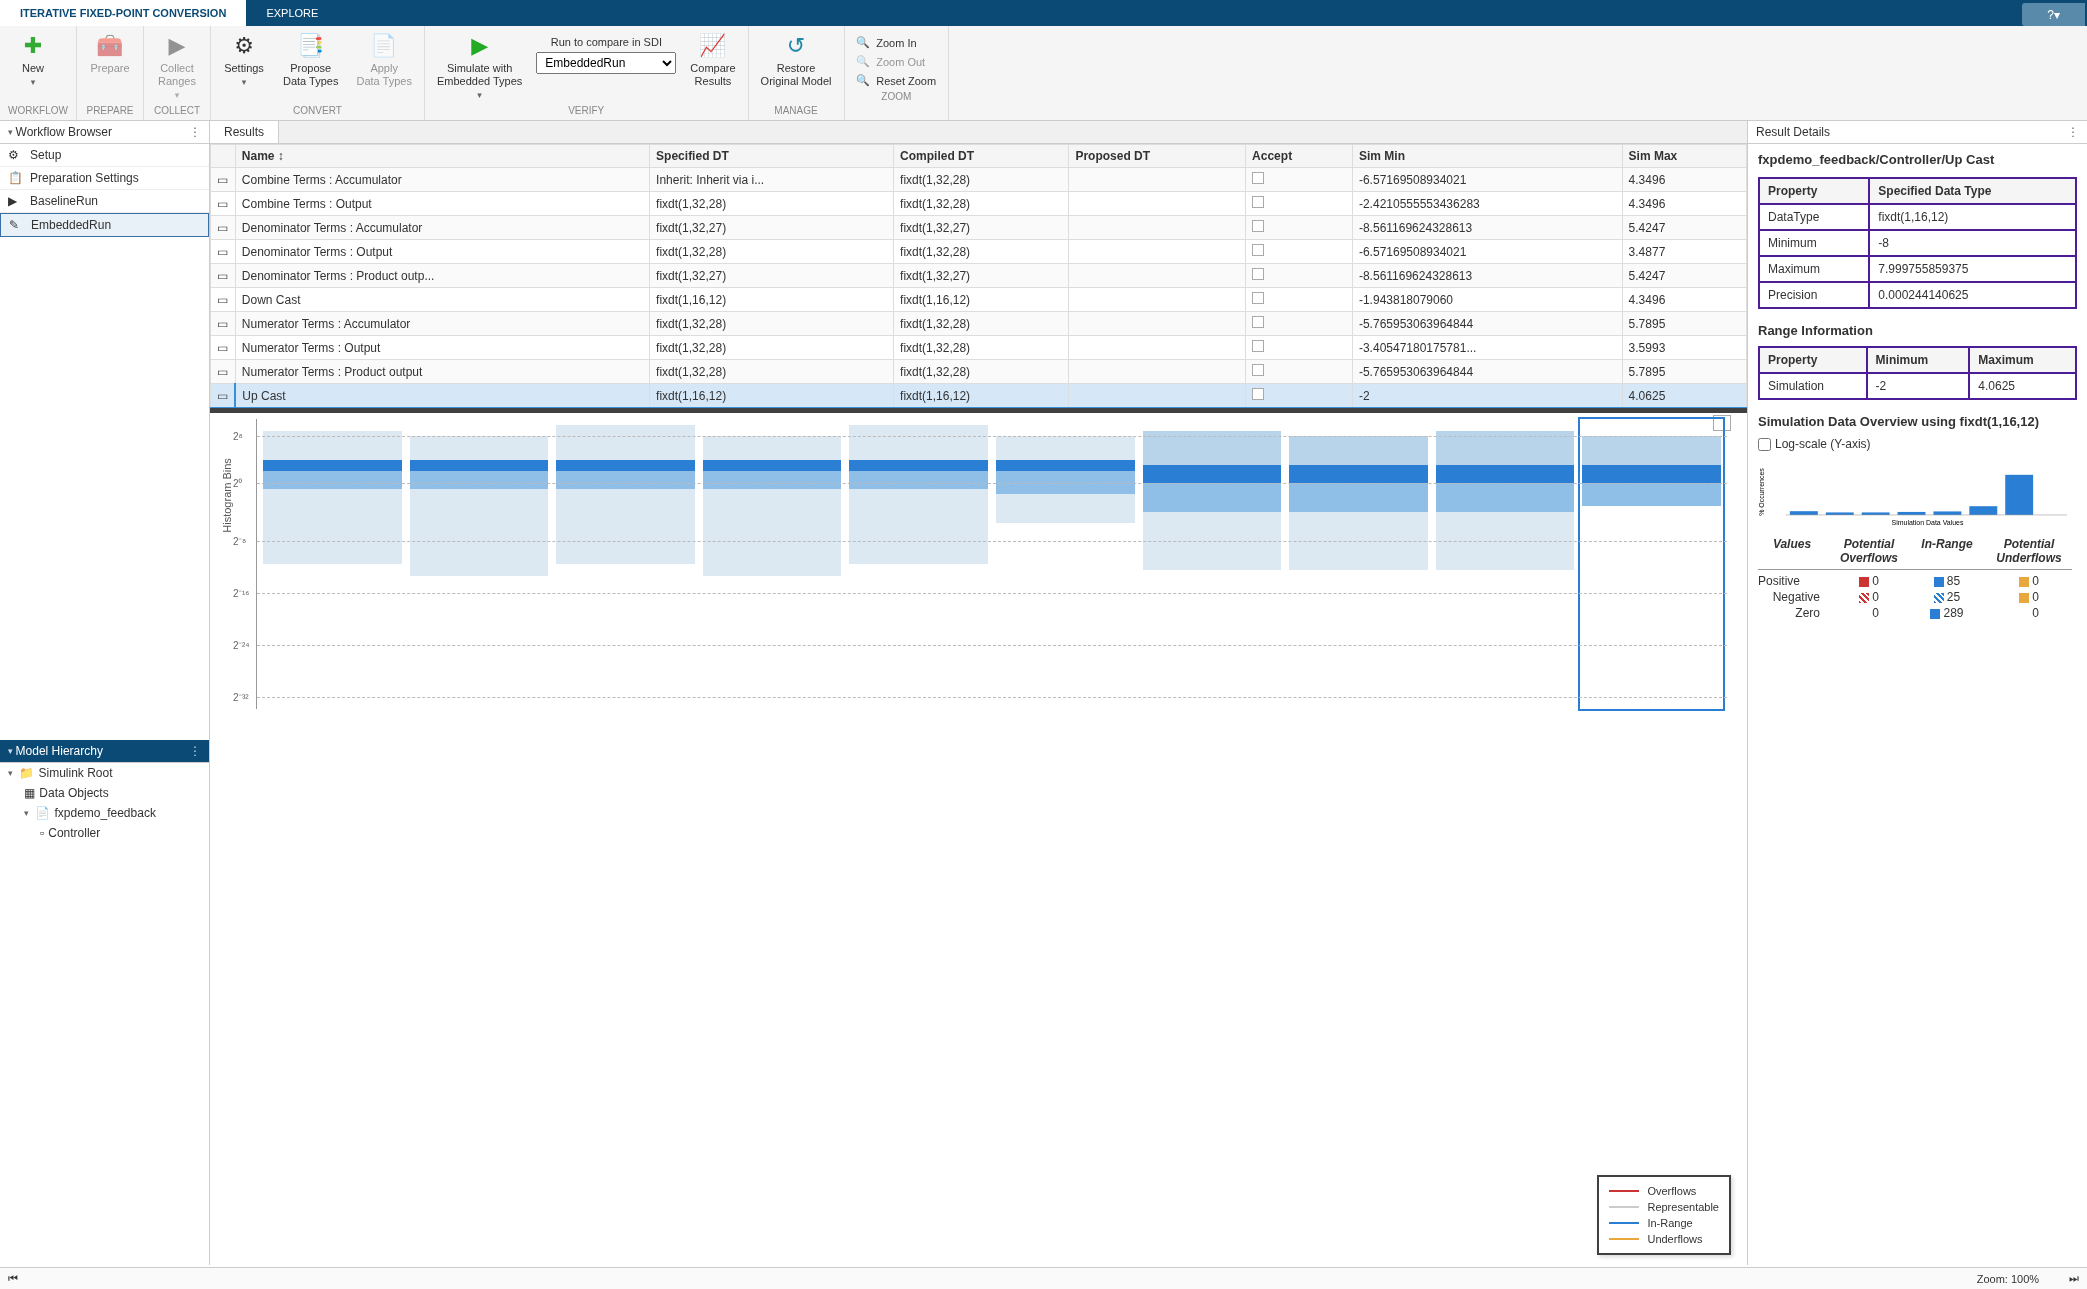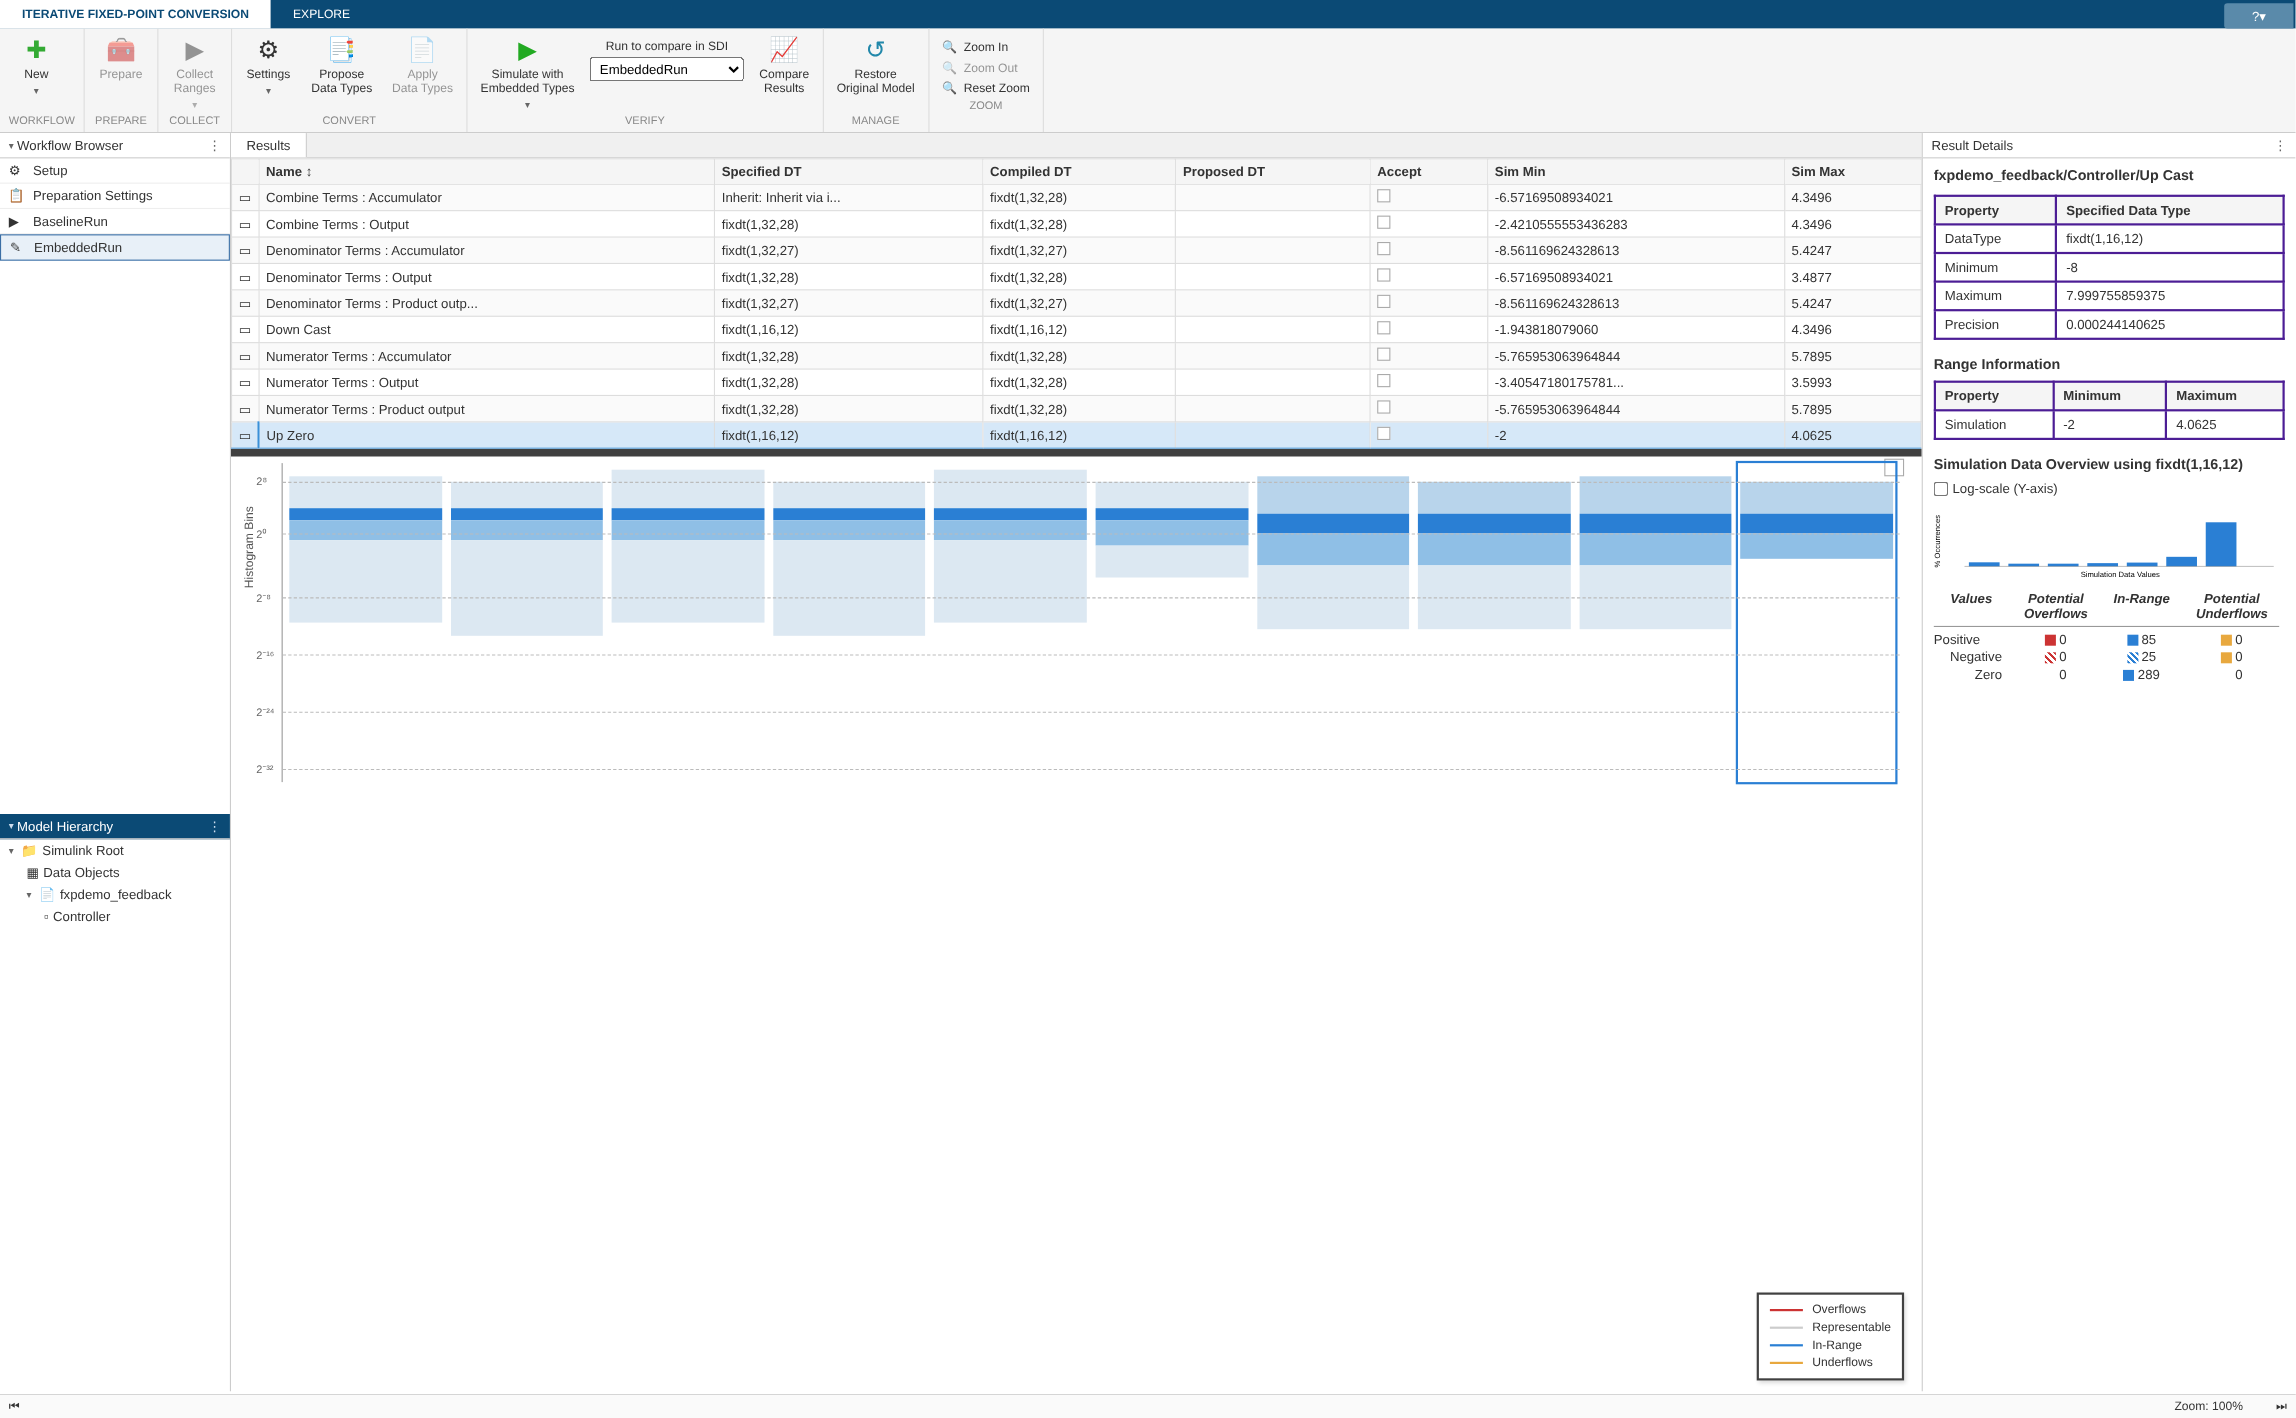--- a/index.html
+++ b/index.html
@@ -46,21 +46,21 @@
 .mh { flex: 1; overflow: auto; }
 .mh-item { padding: 3px 8px; display: flex; align-items: center; gap: 4px; cursor: pointer; }
 .mh-indent1 { padding-left: 24px; }
 .mh-indent2 { padding-left: 40px; }
 
 
 .tabbar { display: flex; background: #f0f0f0; border-bottom: 1px solid #ccc; }
 .tab { padding: 4px 14px; background: #fff; border-right: 1px solid #ccc; font-size: 12px; }
 
 
-.results-wrap { flex: 0 0 auto; overflow: auto; border-bottom: 7px solid #404040; }
+.results-wrap { flex: 0 0 auto; overflow: auto; border-bottom: 5px solid #404040; }
 .rtable { border-collapse: collapse; width: 100%; font-size: 12px; }
 .rtable th, .rtable td { border: 1px solid #ddd; padding: 4px 6px; text-align: left; white-space: nowrap; overflow: hidden; text-overflow: ellipsis; }
 .rtable th { background: #f5f5f5; font-weight: 600; position: sticky; top: 0; }
 .rtable tr:nth-child(odd) td { background: #fafafa; }
 .rtable tr.selected td { background: #d6e8f8 !important; border-top: 1px solid #3a90d8; border-bottom: 1px solid #3a90d8; }
 .rtable td.name-sel { border-left: 2px solid #3a90d8; }
 .icon-cell { width: 24px; text-align: center; }
 .accept-cell { text-align: center; }
 .chk { display: inline-block; width: 12px; height: 12px; border: 1px solid #aaa; background: #fff; }
 
@@ -355,21 +355,21 @@
     <td>Numerator Terms : Product output</td>
     <td>fixdt(1,32,28)</td>
               <td>fixdt(1,32,28)</td>
               <td></td>
     <td class="accept-cell"><span class="chk"></span></td>
     <td>-5.765953063964844</td>
               <td>5.7895</td>
             </tr>
             <tr class="selected">
               <td class="icon-cell">▭</td>
-    <td class="name-sel">Up Zero</td>
+    <td class="name-sel">Up Cast</td>
     <td>fixdt(1,16,12)</td>
               <td>fixdt(1,16,12)</td>
               <td></td>
     <td class="accept-cell"><span class="chk"></span></td>
     <td>-2</td>
               <td>4.0625</td>
             </tr>
           </tbody>
       </table>
     </div>

